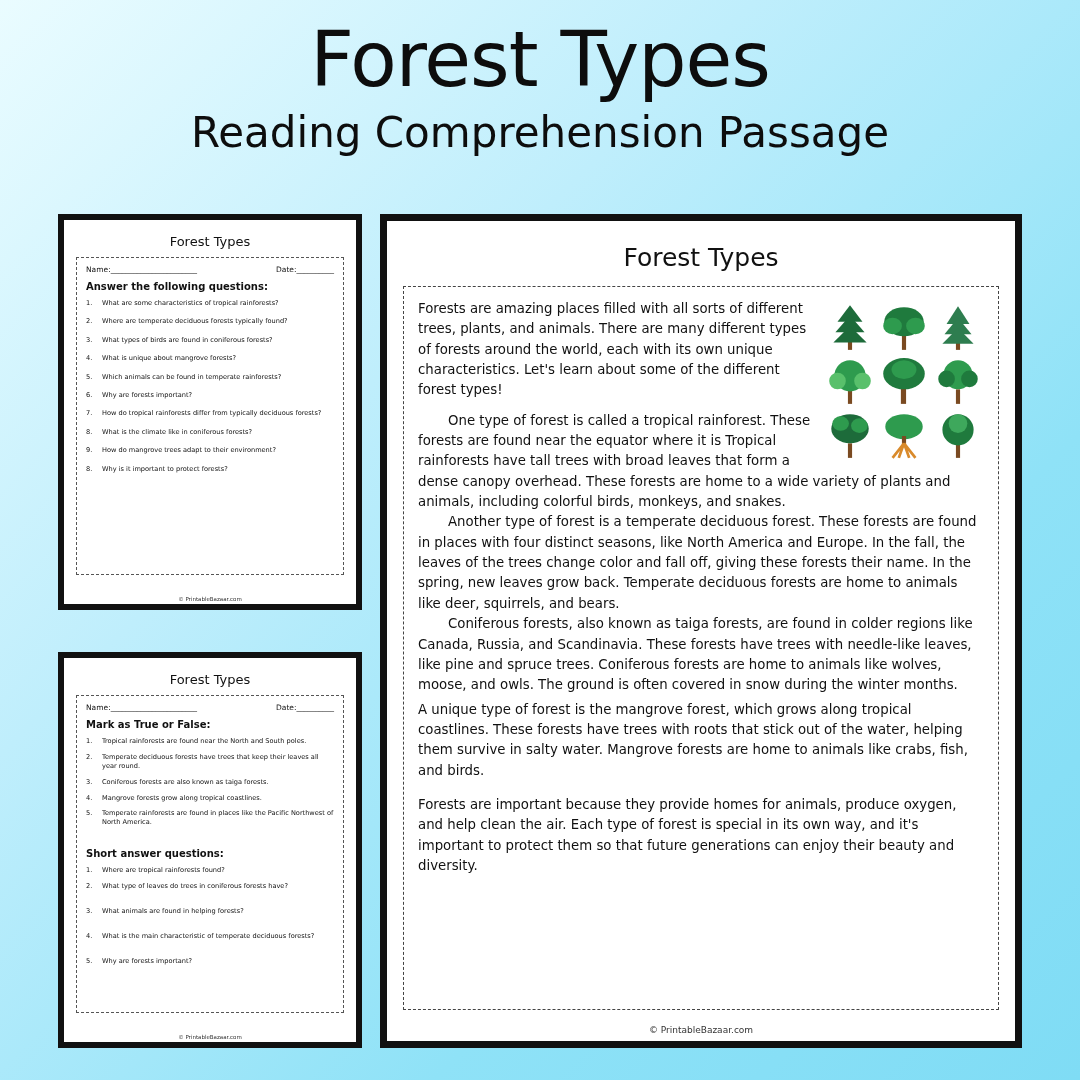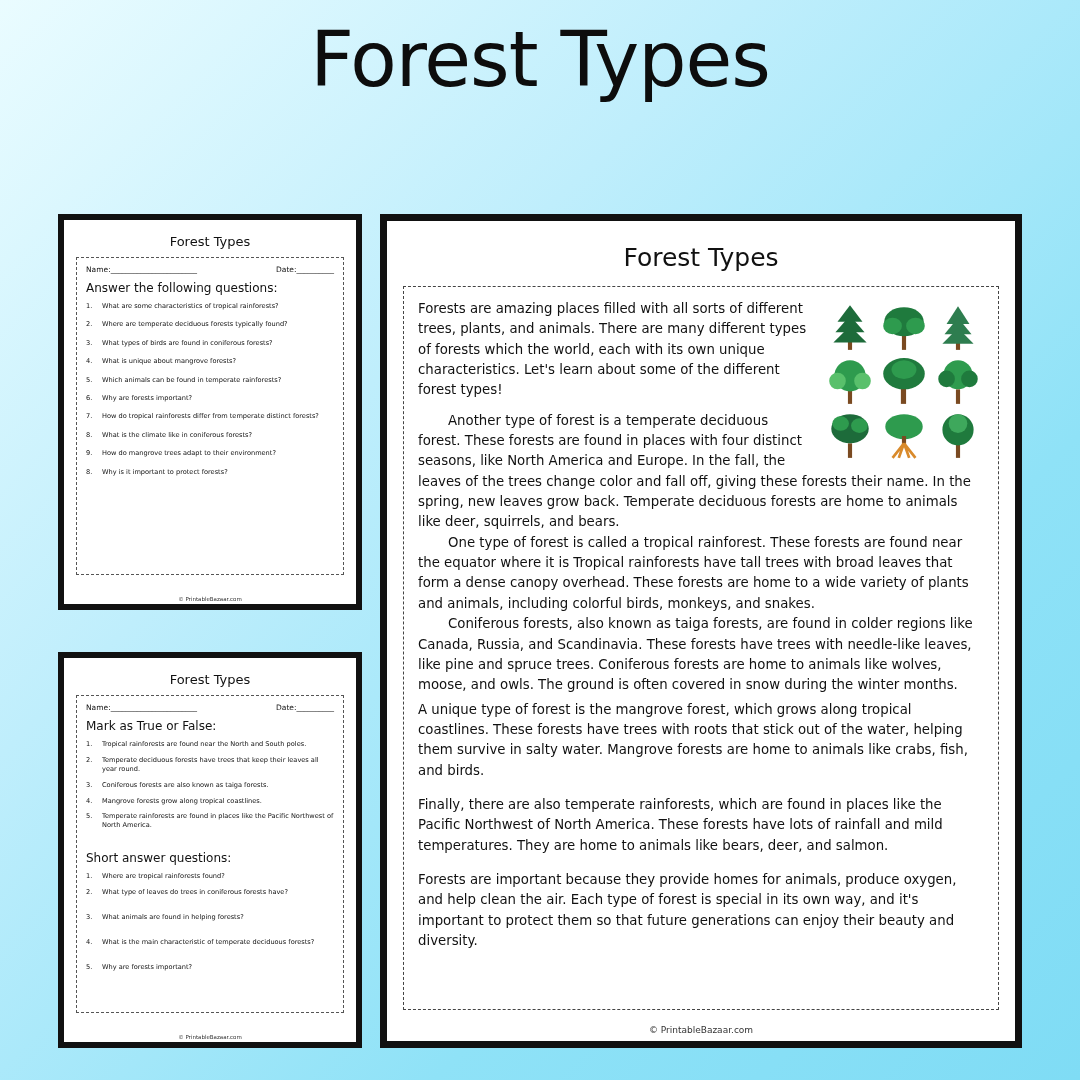--- a/index.html
+++ b/index.html
@@ -27,21 +27,21 @@
   
   .ws {
     position:absolute;
     background:#fff;
     border:6px solid #111;
   }
   .ws-inner { width:100%; height:100%; background:#fff; position:relative; padding:10px 12px; }
   .ws-title { text-align:center; font-size:13px; color:#111; margin-top:4px; margin-bottom:8px;}
   .ws-box { border:1px dashed #555; height:calc(100% - 46px); padding:7px 9px; position:relative;margin-top:8px;}
   .ws-namerow { display:flex; justify-content:space-between; font-size:7.5px; color:#111; margin-bottom:7px;}
-  .ws-section { font-size:12px; font-weight:normal; color:#111; margin-bottom:7px;}
+  .ws-section { font-size:10px; font-weight:bold; color:#111; margin-bottom:7px;}
   .ws-q { display:flex; font-size:6.6px; color:#111; margin-bottom:9.5px; line-height:1.35;}
   .ws-q .num { width:16px; flex:none;}
   .ws-q .txt { flex:1; }
   .ws-foot { position:absolute; bottom:2px; left:0; right:0; text-align:center; font-size:5.5px; color:#333;}
 
   #ws1 { left:58px; top:214px; width:304px; height:396px; }
   #ws2 { left:58px; top:652px; width:304px; height:396px; }
   #ws2 .ws-q { margin-bottom:7px; }
   .ws-spacer { height:14px; }
 
@@ -66,20 +66,21 @@
   .tree { position:relative; width:100%; height:100%; }
   .tree svg { width:100%; height:100%; display:block;}
 </style>
 </head>
 <body>
 
 <div class="page">
 
   <div class="header">
     <div class="title">Forest Types</div>
+    <div class="subtitle">Reading Comprehension Passage</div>
   </div>
 
   <div class="ws" id="ws1">
     <div class="ws-inner">
       <div class="ws-title">Forest Types</div>
       <div class="ws-box">
         <div class="ws-namerow">
           <span>Name:_______________________</span>
           <span>Date:__________</span>
         </div>
@@ -104,21 +105,21 @@
         <div class="ws-q">
             <span class="num">5.</span>
             <span class="txt">Which animals can be found in temperate rainforests?</span>
           </div>
         <div class="ws-q">
             <span class="num">6.</span>
             <span class="txt">Why are forests important?</span>
           </div>
         <div class="ws-q">
             <span class="num">7.</span>
-            <span class="txt">How do tropical rainforests differ from temperate distinct forests?</span>
+            <span class="txt">How do tropical rainforests differ from typically deciduous forests?</span>
           </div>
         <div class="ws-q">
             <span class="num">8.</span>
             <span class="txt">What is the climate like in coniferous forests?</span>
           </div>
         <div class="ws-q">
             <span class="num">9.</span>
             <span class="txt">How do mangrove trees adapt to their environment?</span>
           </div>
         <div class="ws-q">
@@ -262,26 +263,25 @@
           <div class="tree">
             <svg viewBox="0 0 50 50">
                 <rect x="23" y="33" width="4" height="14" fill="#7a4a21"></rect>
                 <circle cx="25" cy="20" r="15" fill="#1f7a3d"></circle>
                 <circle cx="25" cy="14" r="9" fill="#3ea85c"></circle>
               </svg>
           </div>
         </div>
 
         <div class="ps-text">
-          <p>Forests are amazing places filled with all sorts of different trees, plants, and animals. There are many different types of forests which the world, each with its own unique characteristics. Let's learn about some of the different forest types!</p>
+          <p>Forests are amazing places filled with all sorts of different trees, plants, and animals. There are many different types of forests around the world, each with its own unique characteristics. Let's learn about some of the different forest types!</p>
+          <p class="indent">One type of forest is called a tropical rainforest. These forests are found near the equator where it is Tropical rainforests have tall trees with broad leaves that form a dense canopy overhead. These forests are home to a wide variety of plants and animals, including colorful birds, monkeys, and snakes.</p>
           <p class="indent">Another type of forest is a temperate deciduous forest. These forests are found in places with four distinct seasons, like North America and Europe. In the fall, the leaves of the trees change color and fall off, giving these forests their name. In the spring, new leaves grow back. Temperate deciduous forests are home to animals like deer, squirrels, and bears.</p>
-          <p class="indent">One type of forest is called a tropical rainforest. These forests are found near the equator where it is Tropical rainforests have tall trees with broad leaves that form a dense canopy overhead. These forests are home to a wide variety of plants and animals, including colorful birds, monkeys, and snakes.</p>
           <p class="indent" style="margin-bottom:4px">Coniferous forests, also known as taiga forests, are found in colder regions like Canada, Russia, and Scandinavia. These forests have trees with needle-like leaves, like pine and spruce trees. Coniferous forests are home to animals like wolves, moose, and owls. The ground is often covered in snow during the winter months.</p>
           <p style="margin-bottom:14px">A unique type of forest is the mangrove forest, which grows along tropical coastlines. These forests have trees with roots that stick out of the water, helping them survive in salty water. Mangrove forests are home to animals like crabs, fish, and birds.</p>
-          <p style="margin-bottom:14px">Finally, there are also temperate rainforests, which are found in places like the Pacific Northwest of North America. These forests have lots of rainfall and mild temperatures. They are home to animals like bears, deer, and salmon.</p>
           <p>Forests are important because they provide homes for animals, produce oxygen, and help clean the air. Each type of forest is special in its own way, and it's important to protect them so that future generations can enjoy their beauty and diversity.</p>
         </div>
       </div>
       <div class="ps-foot">© PrintableBazaar.com</div>
     </div>
   </div>
 
 </div>
 
 </body></html>

